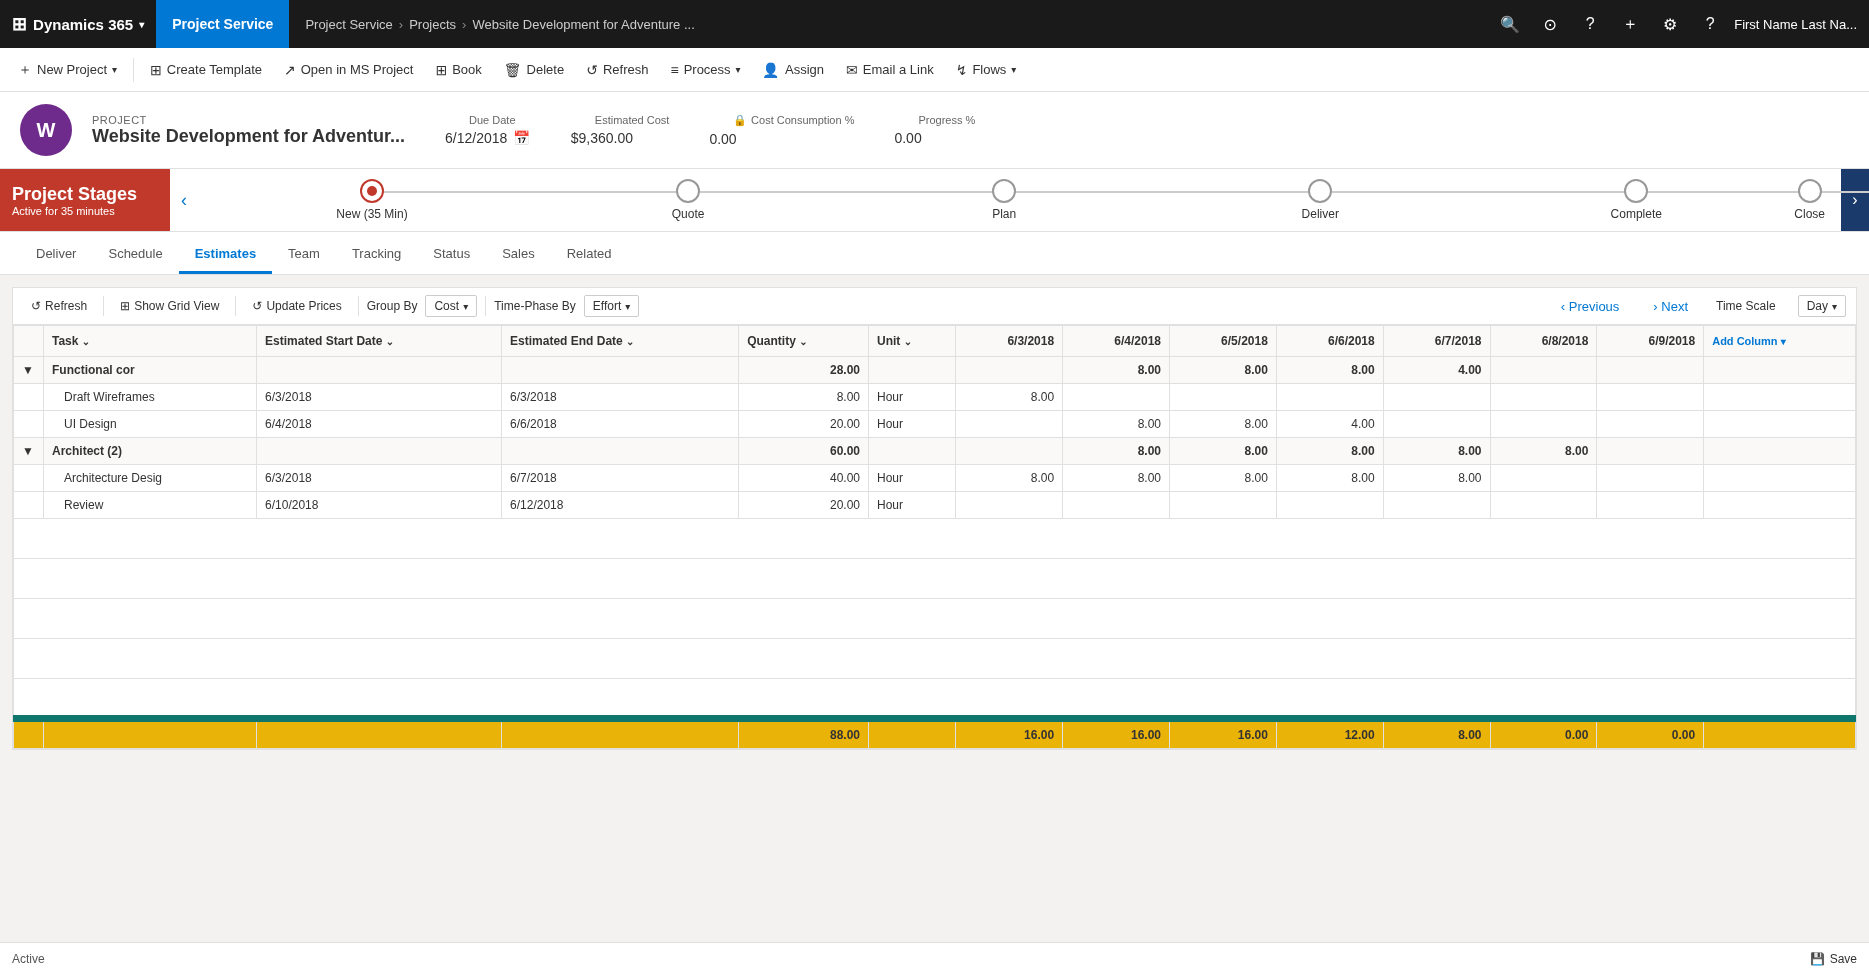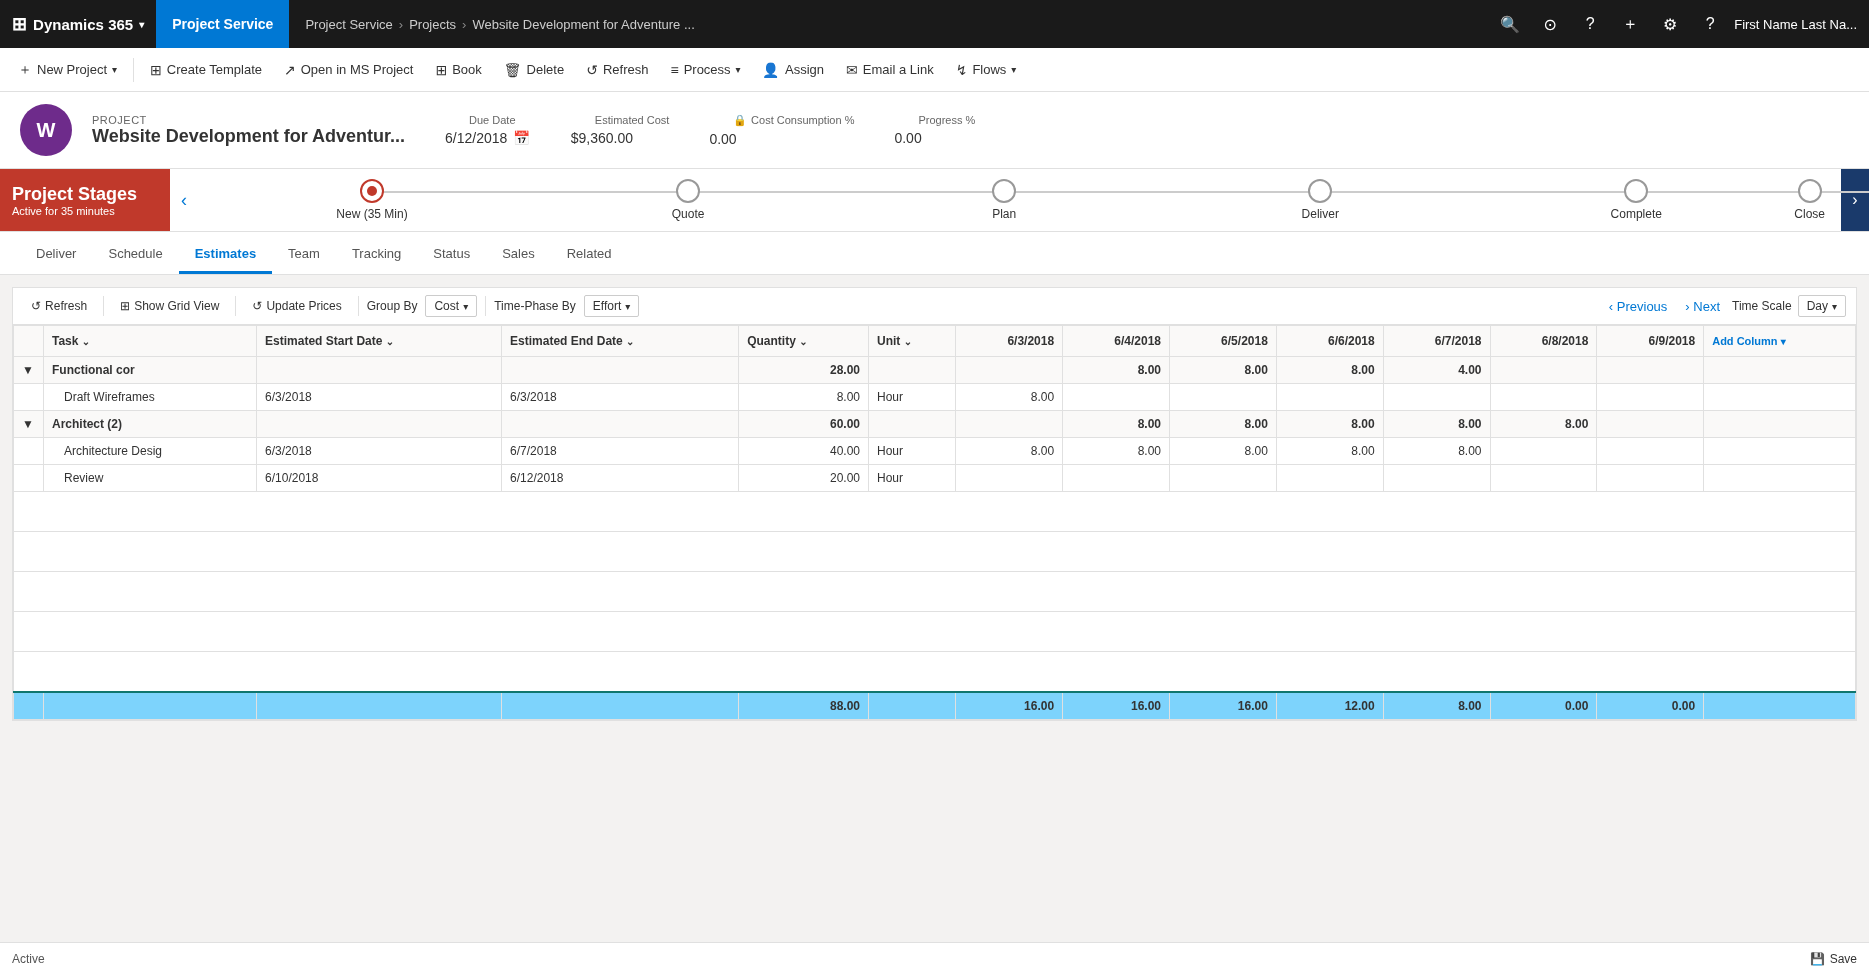--- a/index.html
+++ b/index.html
@@ -185,21 +185,21 @@
       display: flex; align-items: center; gap: 4px;
       padding: 5px 8px; font-size: 12px; color: #333;
       border: none; background: none; cursor: pointer; border-radius: 2px;
     }
     .est-sep { width: 1px; height: 20px; background: #e0e0e0; margin: 0 4px; }
     .est-dropdown {
       display: flex; align-items: center; gap: 4px;
       border: 1px solid #ccc; border-radius: 2px; padding: 3px 8px; font-size: 12px; cursor: pointer;
       background: #fff;
     }
-    .est-right { margin-left: auto; display: flex; align-items: center; gap: 6px; font-size: 12px; }
+    .est-right { margin-left: auto; display: flex; align-items: center; gap: 22px; font-size: 12px; }
     .nav-btn {
       border: none; background: none; cursor: pointer; color: #0078d4; font-size: 13px; padding: 4px 6px;
     }
     .time-scale-dd {
       border: 1px solid #ccc; border-radius: 2px; padding: 3px 8px; font-size: 12px; cursor: pointer; background: #fff; display: flex; align-items: center; gap: 4px;
     }
 
     
     .grid-container {
       border: 1px solid #e0e0e0;
@@ -215,21 +215,21 @@
       padding: 8px 8px; text-align: left; font-weight: 600; color: #333;
       white-space: nowrap;
     }
     td {
       border: 1px solid #e0e0e0;
       padding: 6px 8px; color: #333;
       white-space: nowrap;
     }
     tr.group-row td { font-weight: 700; background: #faf9f8; }
     tr.data-row td { background: #fff; }
-    .total-row td { font-weight: 600; background: #7dd3fc; border-top: 2px solid #0f766e; }
+    .total-row td { font-weight: 600; background: #eab308; border-top: 7px solid #0f766e; }
     .num-cell { text-align: right; }
     .add-col-cell { color: #0078d4; cursor: pointer; font-size: 11px; }
 
     
     .status-bar {
       position: fixed; bottom: 0; left: 0; right: 0;
       background: #fff; border-top: 1px solid #e0e0e0;
       height: 32px; display: flex; align-items: center; padding: 8px 12px;
       font-size: 12px; color: #555;
     }
@@ -515,20 +515,36 @@
           <td class="num-cell">8.00</td>
           <td class="num-cell"></td>
           <td class="num-cell"></td>
           <td class="num-cell"></td>
           <td class="num-cell"></td>
           <td class="num-cell"></td>
           <td class="num-cell"></td>
           <td></td>
         </tr>
 
+        <tr class="data-row">
+          <td></td>
+          <td style="padding-left:20px;">UI Design</td>
+          <td>6/4/2018</td>
+          <td>6/6/2018</td>
+          <td class="num-cell">20.00</td>
+          <td>Hour</td>
+          <td class="num-cell"></td>
+          <td class="num-cell">8.00</td>
+          <td class="num-cell">8.00</td>
+          <td class="num-cell">4.00</td>
+          <td class="num-cell"></td>
+          <td class="num-cell"></td>
+          <td class="num-cell"></td>
+          <td></td>
+        </tr>
 
         <tr class="group-row">
           <td style="cursor:pointer;">▼</td>
           <td>Architect (2)</td>
           <td></td>
           <td></td>
           <td class="num-cell">60.00</td>
           <td></td>
           <td class="num-cell"></td>
           <td class="num-cell">8.00</td>

